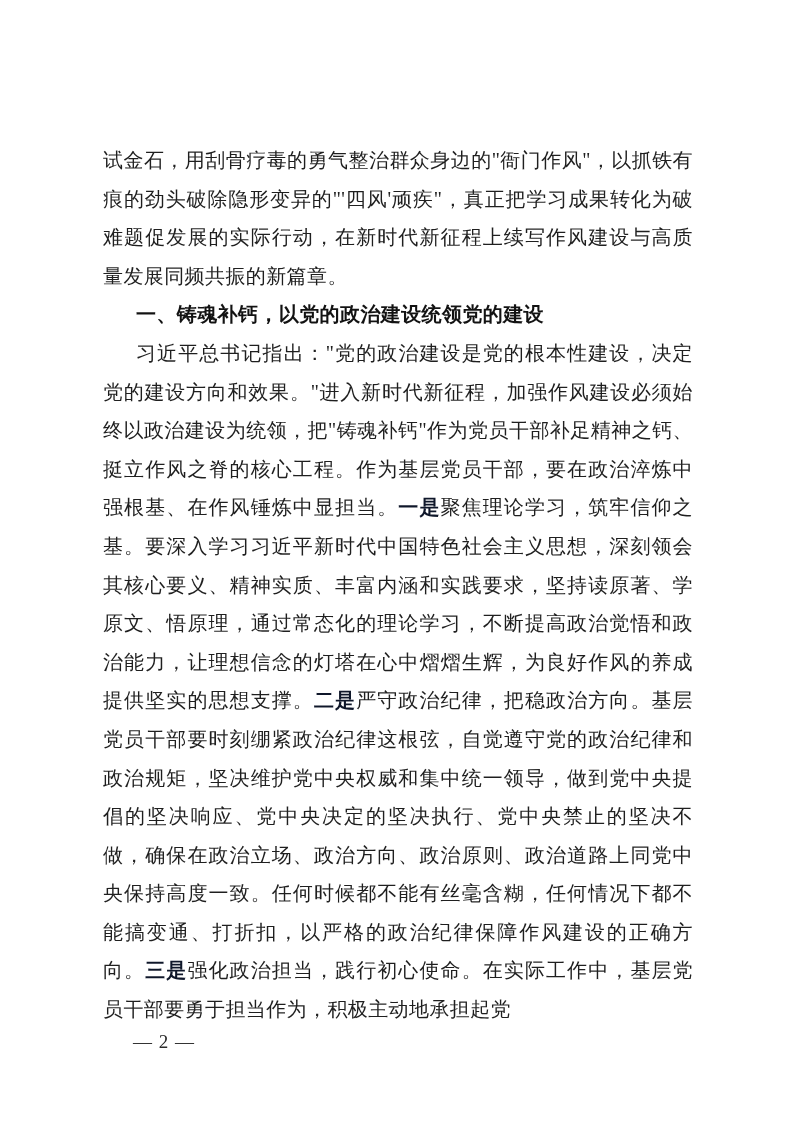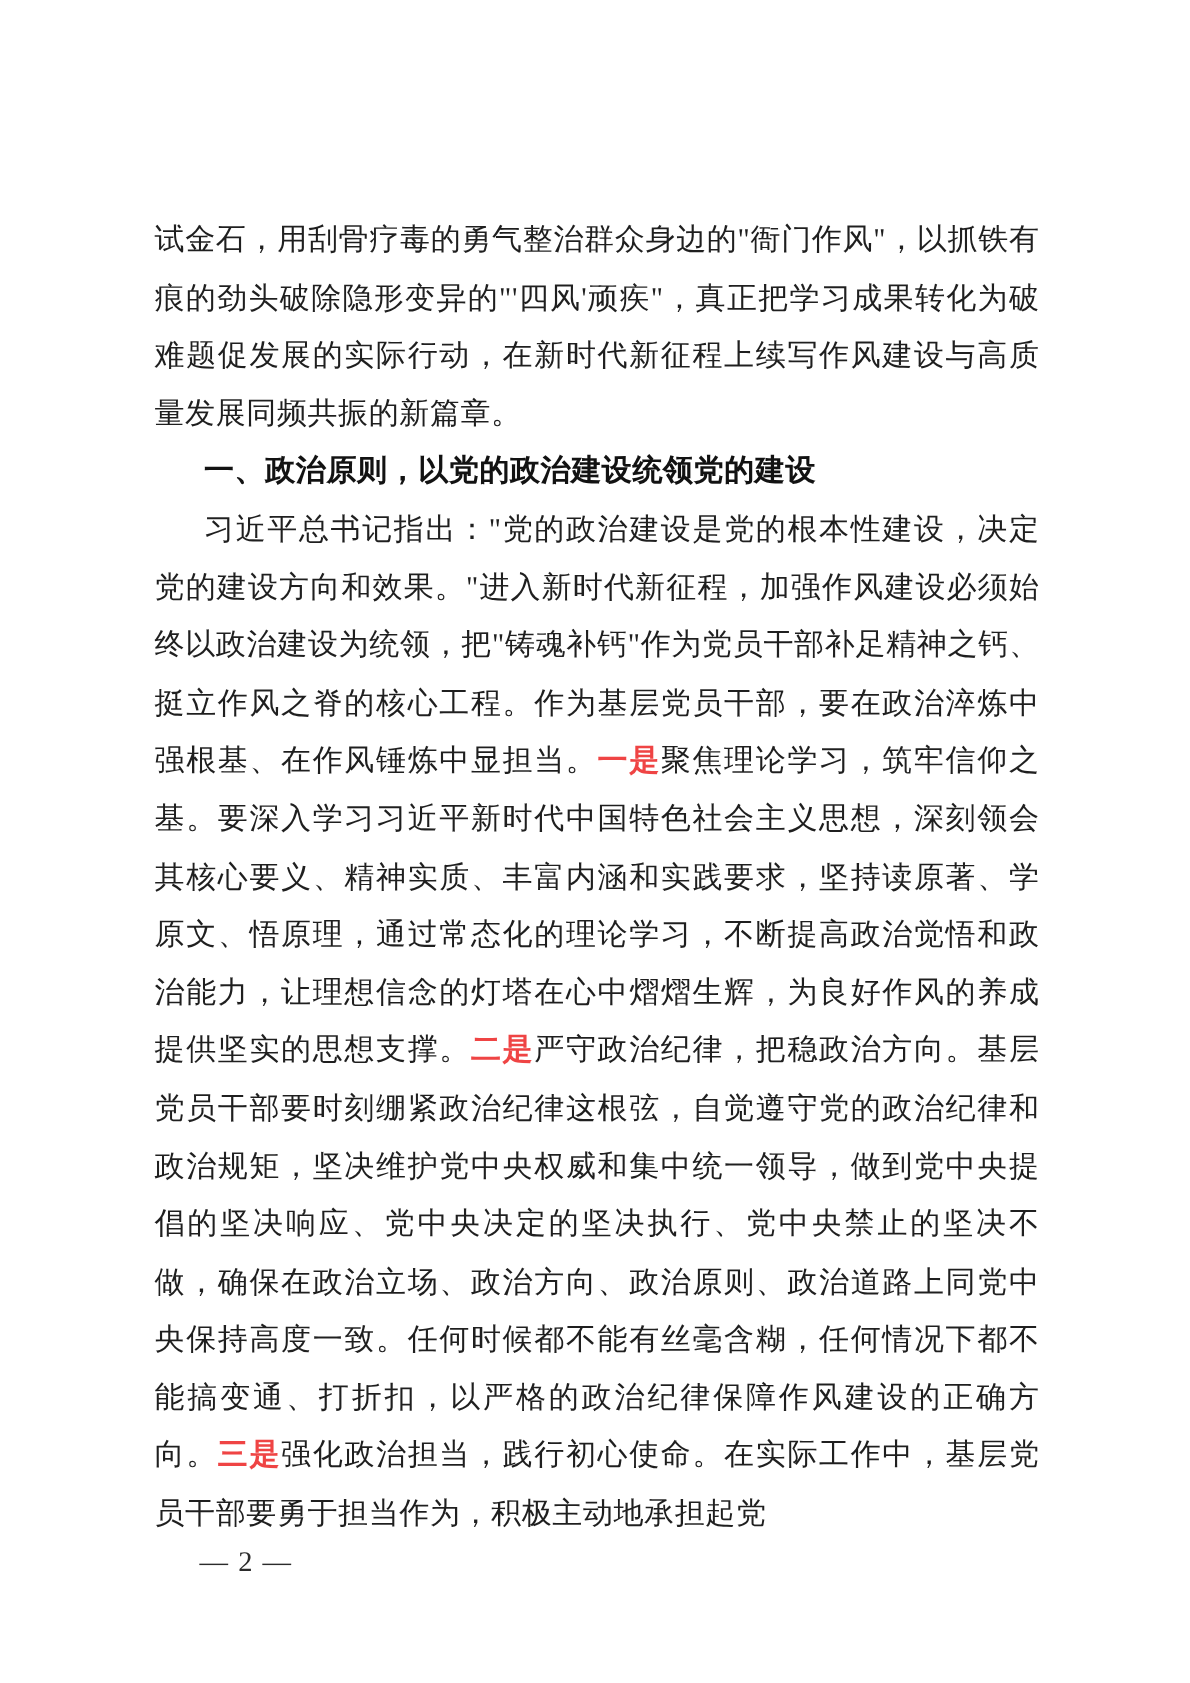--- a/index.html
+++ b/index.html
@@ -33,35 +33,35 @@
   .para.no-indent { text-indent: 0; }
   .heading {
     text-indent: 33px;
     font-family: "Liberation Sans", "DejaVu Sans", sans-serif;
     font-weight: 700;
     color: #121212;
   }
   .ord {
     font-family: Liberation Sans, sans-serif;
     font-weight: 700;
-    color: #ef4444;
+    color: #0f172a;
   }
   .page-number {
     position: absolute;
     left: 133px;
     top: 1031px;
     font-size: 19px;
     color: #2b2b2b;
     letter-spacing: 1px;
     font-family: "Liberation Serif", "DejaVu Serif", serif;
   }
 </style>
 </head>
 <body>
 
 <div class="page">
   <div class="content">
     <p class="para no-indent">试金石，用刮骨疗毒的勇气整治群众身边的"衙门作风"，以抓铁有痕的劲头破除隐形变异的"'四风'顽疾"，真正把学习成果转化为破难题促发展的实际行动，在新时代新征程上续写作风建设与高质量发展同频共振的新篇章。</p>
-    <p class="heading">一、政治原则，以党的政治建设统领党的建设</p>
+    <p class="heading">一、铸魂补钙，以党的政治建设统领党的建设</p>
     <p class="para"><span>习近平总书记指出："党的政治建设是党的根本性建设，决定党的建设方向和效果。"进入新时代新征程，加强作风建设必须始终以政治建设为统领，把"铸魂补钙"作为党员干部补足精神之钙、挺立作风之脊的核心工程。作为基层党员干部，要在政治淬炼中强根基、在作风锤炼中显担当。</span><span class="ord">一是</span><span>聚焦理论学习，筑牢信仰之基。要深入学习习近平新时代中国特色社会主义思想，深刻领会其核心要义、精神实质、丰富内涵和实践要求，坚持读原著、学原文、悟原理，通过常态化的理论学习，不断提高政治觉悟和政治能力，让理想信念的灯塔在心中熠熠生辉，为良好作风的养成提供坚实的思想支撑。</span><span class="ord">二是</span><span>严守政治纪律，把稳政治方向。基层党员干部要时刻绷紧政治纪律这根弦，自觉遵守党的政治纪律和政治规矩，坚决维护党中央权威和集中统一领导，做到党中央提倡的坚决响应、党中央决定的坚决执行、党中央禁止的坚决不做，确保在政治立场、政治方向、政治原则、政治道路上同党中央保持高度一致。任何时候都不能有丝毫含糊，任何情况下都不能搞变通、打折扣，以严格的政治纪律保障作风建设的正确方向。</span><span class="ord">三是</span><span>强化政治担当，践行初心使命。在实际工作中，基层党员干部要勇于担当作为，积极主动地承担起党</span></p>
   </div>
   <div class="page-number">— 2 —</div>
 </div>
 
 </body></html>

